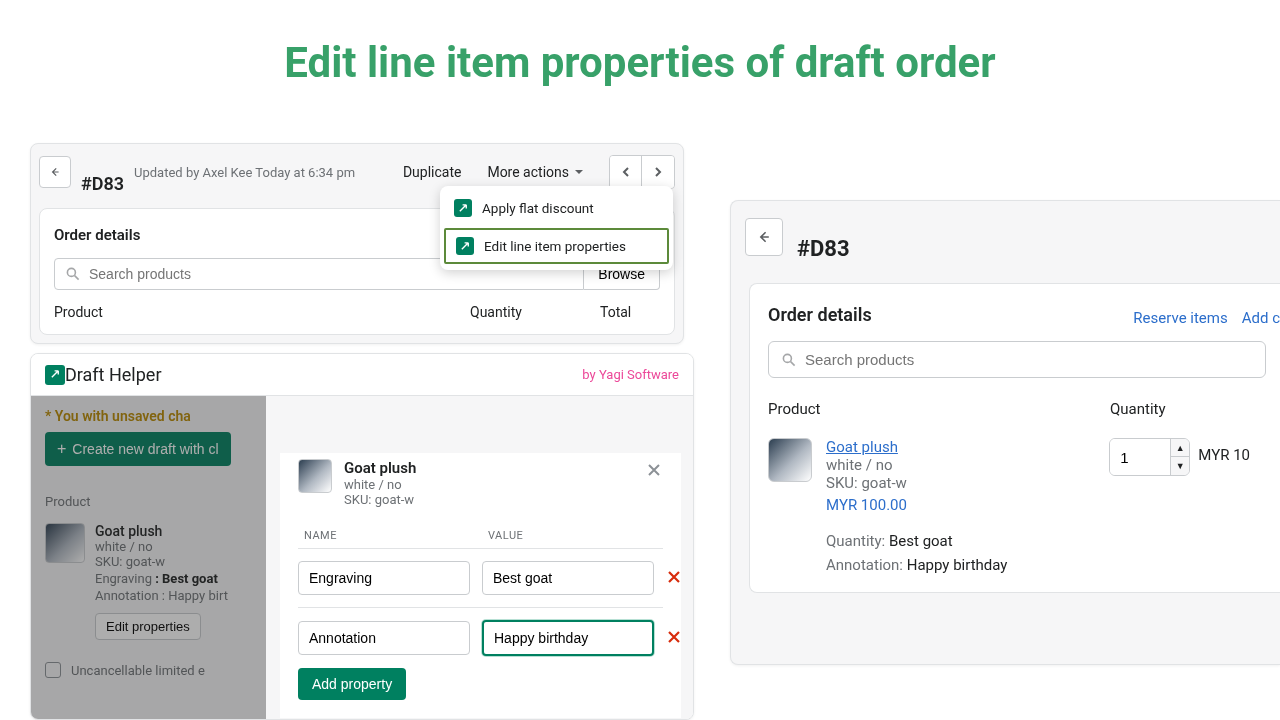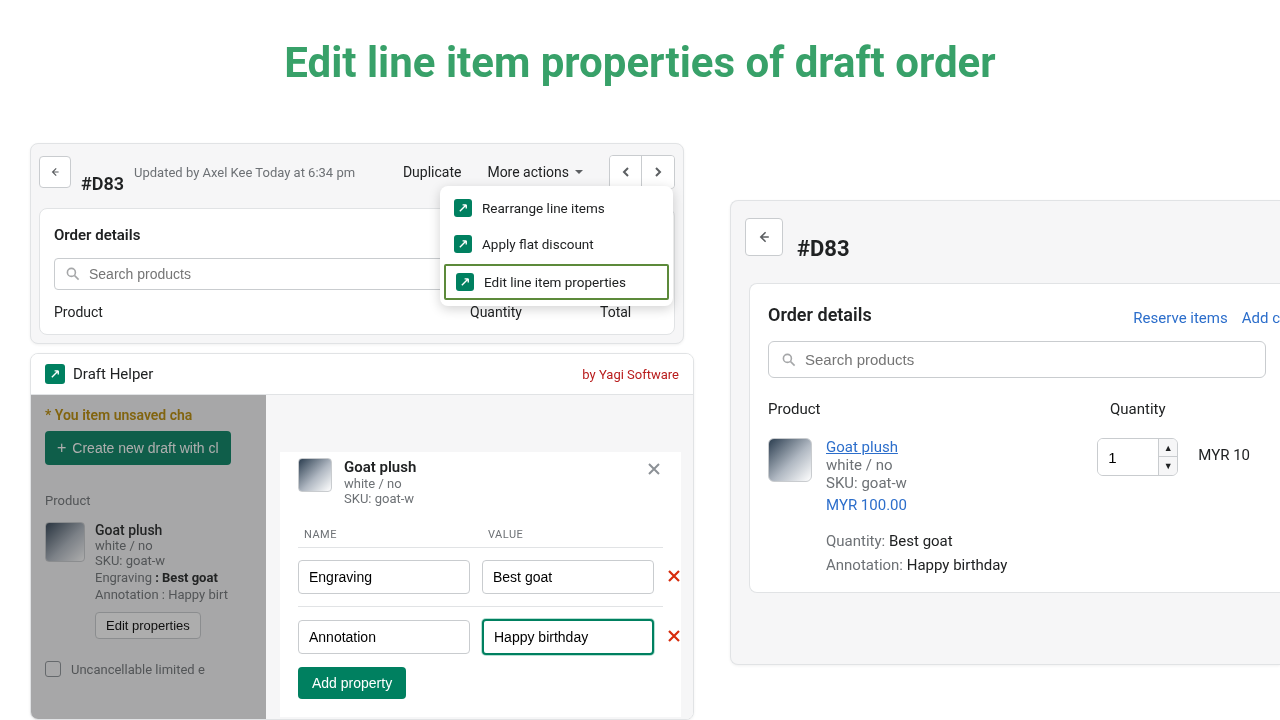--- a/index.html
+++ b/index.html
@@ -31,21 +31,21 @@
   
   .menu { position:absolute; left:440px; top:186px; width:233px; background:#fff; border-radius:8px; box-shadow:0 3px 12px rgba(0,0,0,0.18); padding:4px 0; z-index:5; }
   .menu-item { display:flex; align-items:center; gap:10px; padding:9px 14px; font-size:13.5px; cursor:pointer; }
   .menu-item.hi { border:2px solid #5c8a3a; border-radius:2px; margin:2px 4px; padding:7px 10px; }
   .app-icon { width:18px; height:18px; background:#008060; border-radius:3px; display:flex; align-items:center; justify-content:center; }
   .app-icon svg { width:11px; height:11px; }
   
   
   .panelB { position:absolute; left:30px; top:353px; width:664px; height:367px; border:1px solid #e1e3e5; border-radius:8px; background:#fff; overflow:hidden; box-shadow:0 1px 3px rgba(0,0,0,0.06); }
   .panelB-hdr { display:flex; align-items:center; padding:10px 14px; border-bottom:1px solid #e1e3e5; background:#fff; }
-  .panelB-vendor { font-size:13px; color:#b91c1c; }
+  .panelB-vendor { font-size:13px; color:#ec4899; }
   .panelB-body { position:relative; background:#f6f6f7; height:100%; }
   .dim-layer { position:absolute; left:0; top:0; width:235px; height:100%; background:rgba(40,40,40,0.38); z-index:2; }
   .under { padding:12px 14px; font-size:14px; }
   .warn { color:#b98900; font-weight:600; }
   .btn-green { margin-top:8px; background:#008060; color:#fff; border:none; border-radius:4px; padding:8px 12px; font-size:14px; cursor:pointer; display:inline-flex; align-items:center; gap:6px; }
   .sec-label { font-size:13px; color:#6d7175; margin-top:18px; }
   .thumb { width:40px; height:40px; border-radius:4px; border:1px solid #c9cccf; background:linear-gradient(135deg,#2c3e50 0%,#b0b8c2 55%,#fff 100%); flex-shrink:0; }
   .prod-name { font-size:14px; color:#202223; font-weight:500; }
   .prod-sub { font-size:13px; color:#6d7175; }
   .prop-line { font-size:13px; color:#6d7175; margin-top:2px; }
@@ -82,21 +82,21 @@
   .c-details { margin-left:14px; font-size:15px; }
   .c-name { color:#2c6ecb; text-decoration:underline; cursor:pointer; }
   .c-sub { color:#6d7175; }
   .c-price { color:#2c6ecb; margin-top:4px; }
   .qty-wrap { margin-left:auto; margin-right:30px; display:flex; align-items:flex-start; }
   .qty { display:flex; border:1px solid #c9cccf; border-radius:6px; overflow:hidden; height:38px; }
   .qty input { width:60px; border:none; outline:none; padding:0 10px; font-size:15px; }
   .qty-btns { display:flex; flex-direction:column; border-left:1px solid #c9cccf; }
   .qty-btns div { width:18px; height:19px; display:flex; align-items:center; justify-content:center; font-size:9px; cursor:pointer; background:#f6f6f7; }
   .qty-btns div:first-child { border-bottom:1px solid #c9cccf; }
-  .total-txt { font-size:15px; margin-left:20px; white-space:nowrap; padding-top:8px; }
+  .total-txt { font-size:15px; margin-left:8px; white-space:nowrap; padding-top:8px; }
   .c-props { margin-top:18px; font-size:15px; color:#6d7175; }
   
   svg.chev { width:12px; height:12px; }
   .mag { width:16px; height:16px; opacity:0.55; margin-right:8px; }
 </style>
 </head>
 <body>
 
 <div class="heading">Edit line item properties of draft order</div>
 
@@ -155,54 +155,46 @@
   </div>
 </div>
 
 <div class="menu">
   <div class="menu-item">
     <span class="app-icon">
         <svg viewBox="0 0 12 12" fill="none" stroke="#fff" stroke-width="1.5">
           <path d="M2 9 L9 2 M9 2 L9 6 M9 2 L5 2"></path>
         </svg>
       </span>
-    <span>Rearrange line items</span>
-  </div>
-  <div class="menu-item">
-    <span class="app-icon">
-        <svg viewBox="0 0 12 12" fill="none" stroke="#fff" stroke-width="1.5">
-          <path d="M2 9 L9 2 M9 2 L9 6 M9 2 L5 2"></path>
-        </svg>
-      </span>
     <span>Apply flat discount</span>
   </div>
   <div class="menu-item hi">
     <span class="app-icon">
         <svg viewBox="0 0 12 12" fill="none" stroke="#fff" stroke-width="1.5">
           <path d="M2 9 L9 2 M9 2 L9 6 M9 2 L5 2"></path>
         </svg>
       </span>
     <span>Edit line item properties</span>
   </div>
 </div>
 
 <div class="panelB">
   <div class="panelB-hdr">
     <span class="app-icon" style="width:20px;height:20px">
         <svg viewBox="0 0 12 12" fill="none" stroke="#fff" stroke-width="1.5">
           <path d="M2 9 L9 2 M9 2 L9 6 M9 2 L5 2"></path>
         </svg>
       </span>
-    <span style="margin-left:8px;font-size:15px">Draft Helper</span>
+    <span style="font-size:18px">Draft Helper</span>
     <div class="spacer"></div>
     <span class="panelB-vendor">by Yagi Software</span>
   </div>
   <div class="panelB-body">
     <div class="under">
-      <div class="warn">* You item unsaved cha</div>
+      <div class="warn">* You with unsaved cha</div>
       <button class="btn-green">
         <span style="font-size:16px">+</span>
         <span>Create new draft with cl</span>
       </button>
       <div class="sec-label" style="margin-top:28px">Product</div>
       <div style="display:flex;margin-top:14px;gap:10px">
         <div class="thumb"></div>
         <div>
           <div class="prod-name">Goat plush</div>
           <div class="prod-sub">white / no</div>

